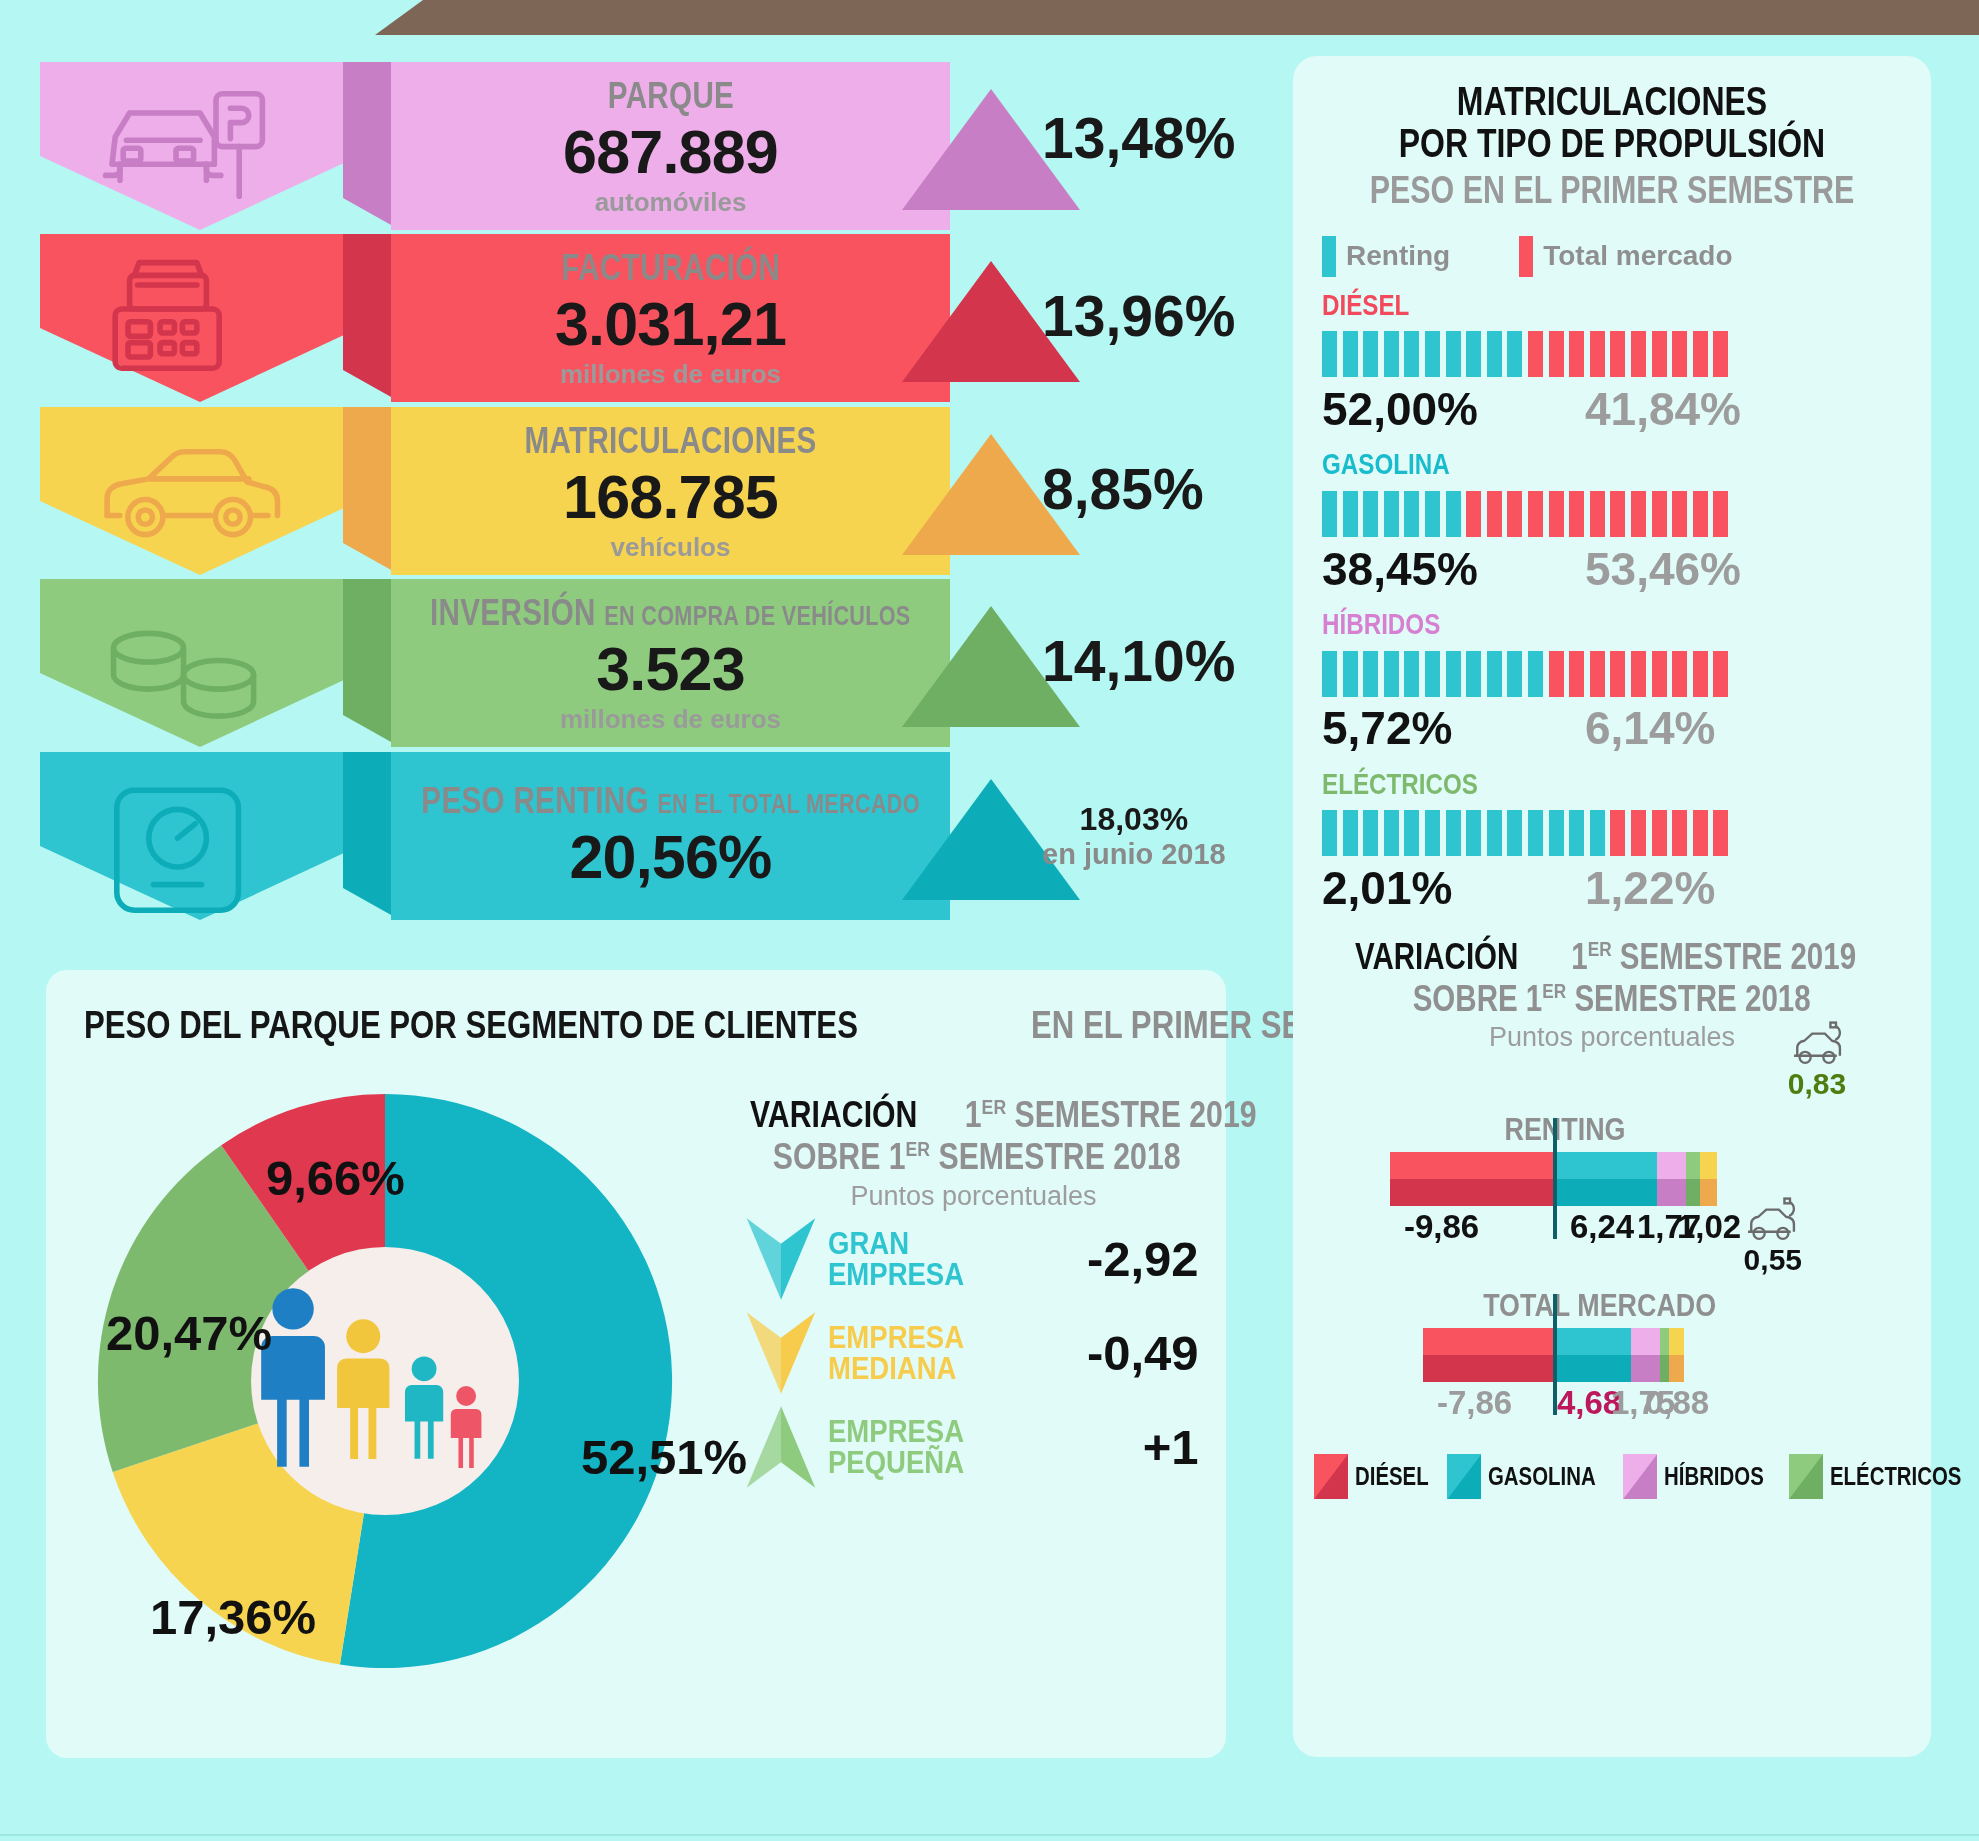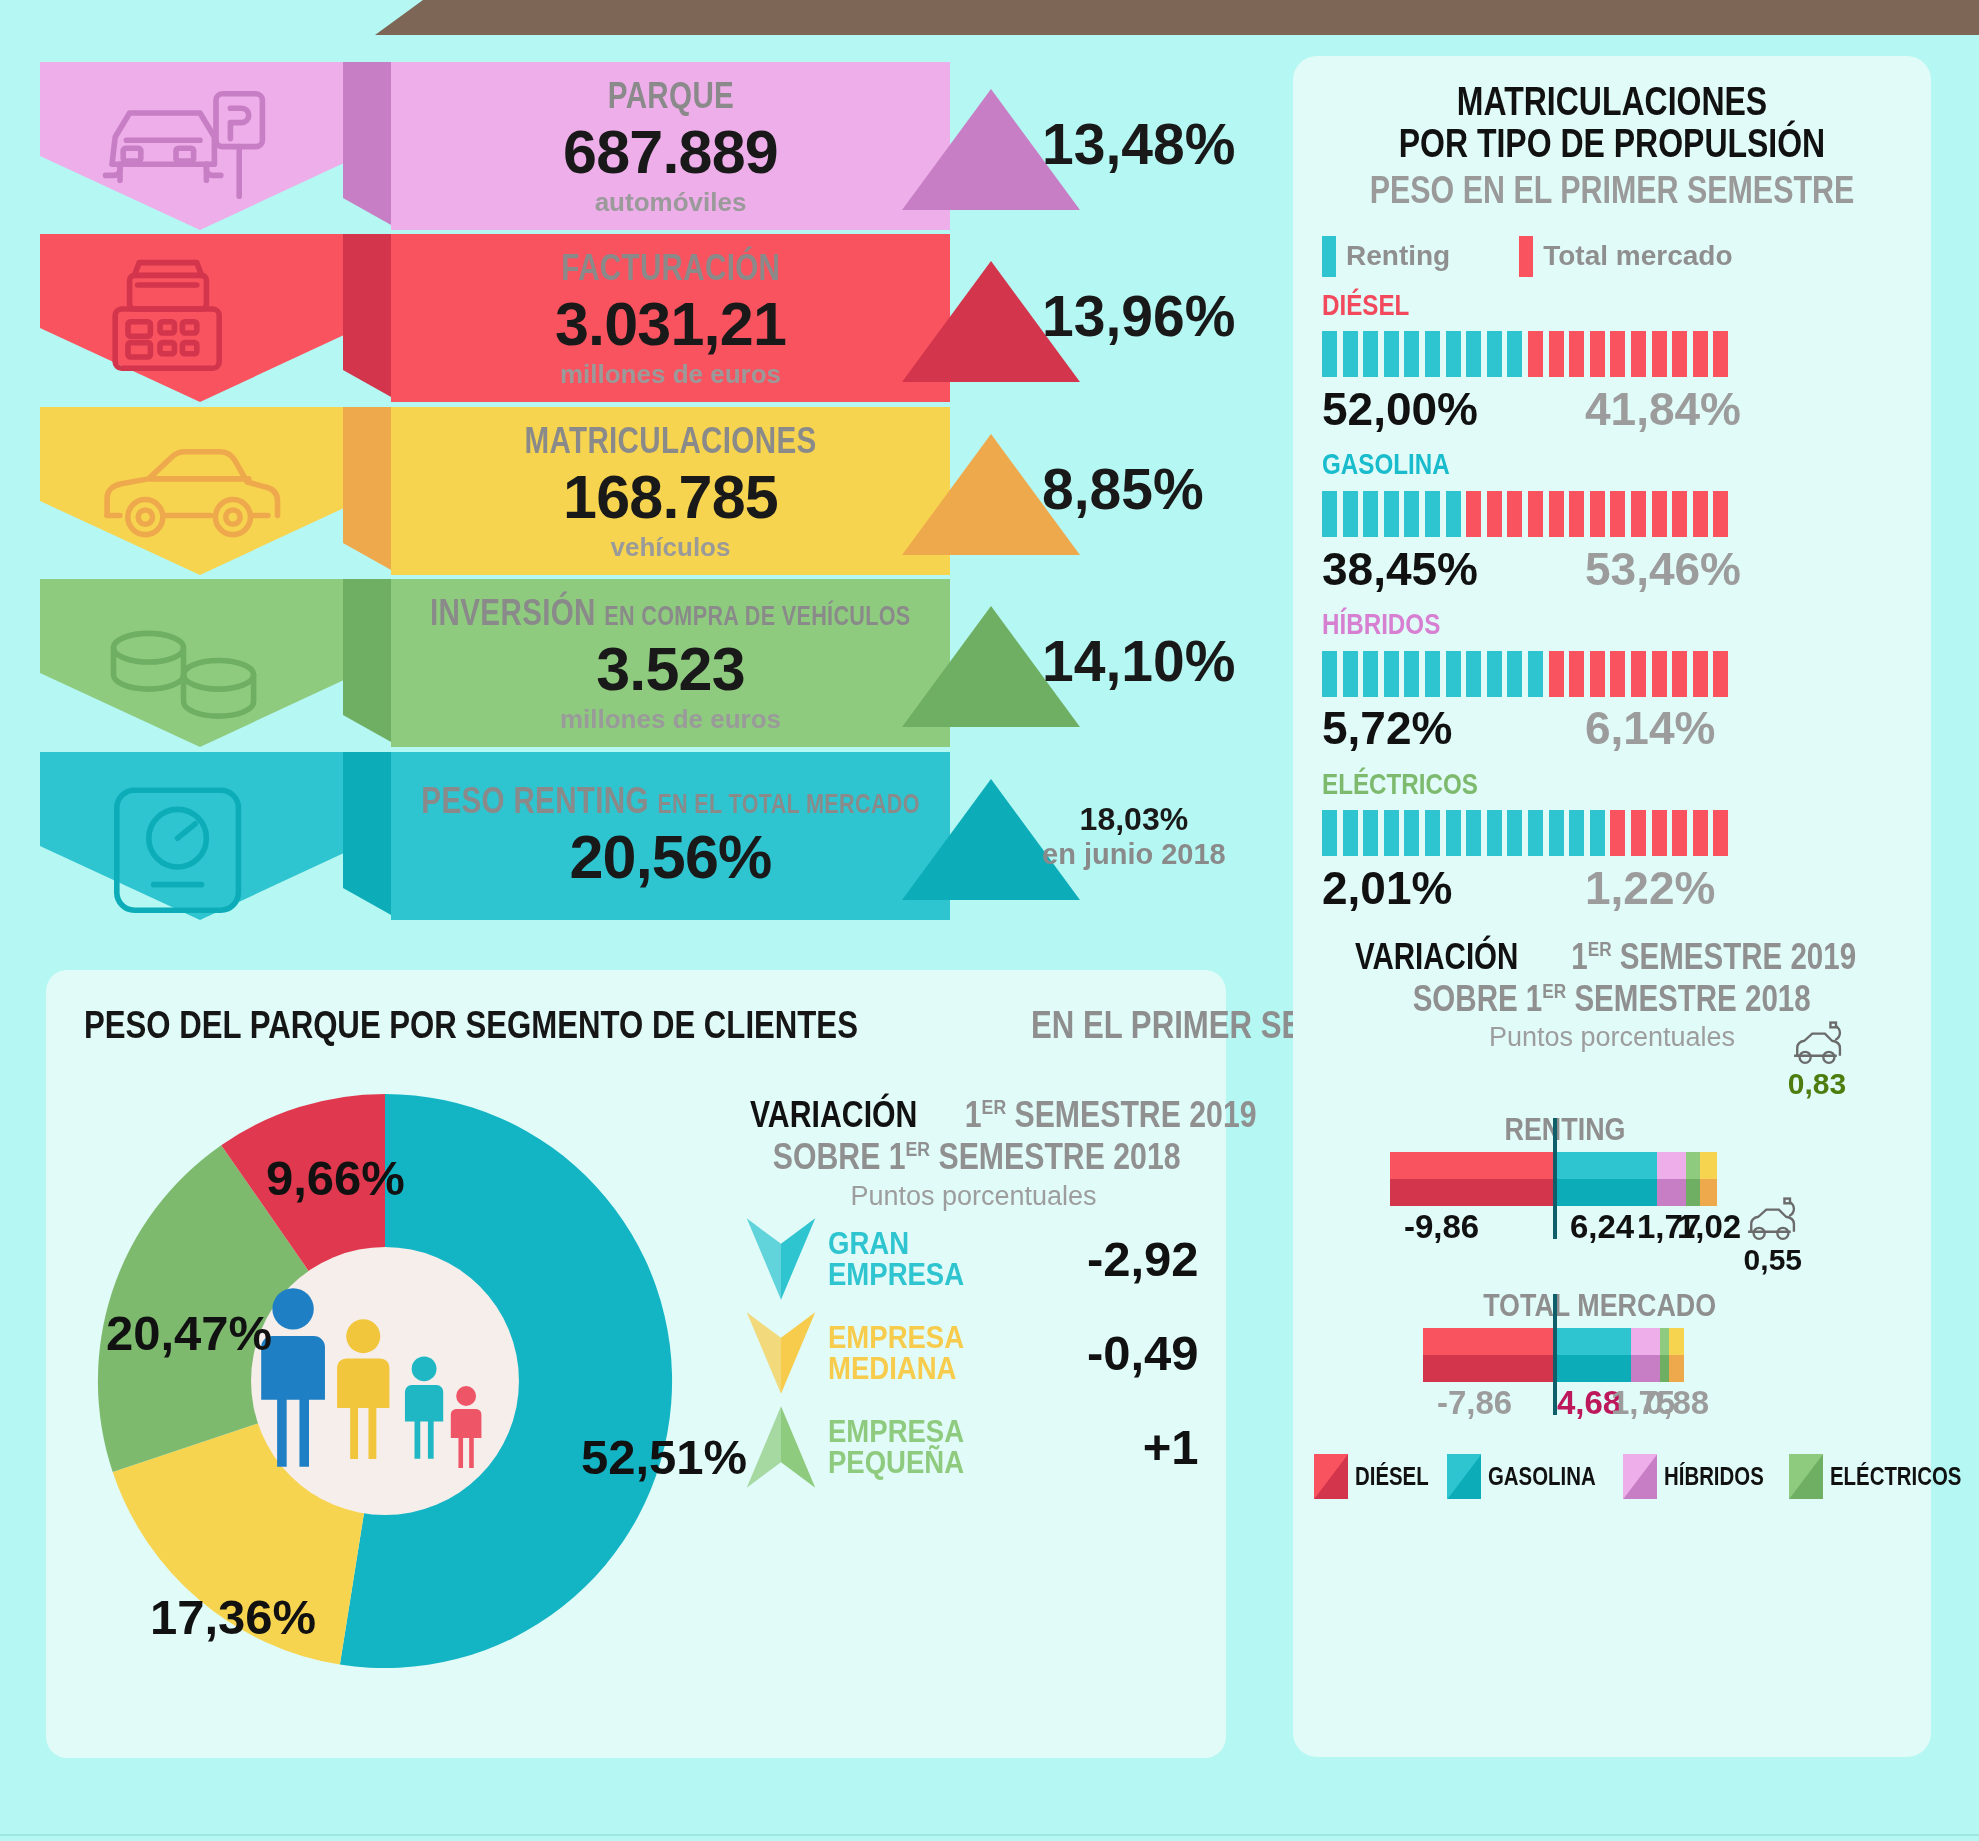--- a/index.html
+++ b/index.html
@@ -124,21 +124,21 @@
 
 <div id="top-sliver">
     <div class="brown"></div>
   </div>
 
 <div id="funnel">
     <div class="band" style="top: 0px;"><div class="chev" style="background:#edaeea"></div><div class="chev-dark" style="background:#c77ec4"></div><div class="bar" style="background:#edaeea"></div><div class="txt">
         <span class="title">PARQUE</span>
         <span class="value">687.889</span>
         <span class="unit">automóviles</span>
-      </div><div class="tri" style="left:862px; border-bottom:121px solid #c77ec4;"></div><div class="pct" style="left:1002px; top:49px;">13,48%</div><span><svg class="icon-svg" width="200" height="128" viewBox="0 0 250 160" fill="none" stroke="#c77ec4" stroke-width="7" stroke-linecap="round" stroke-linejoin="round">
+      </div><div class="tri" style="left:862px; border-bottom:121px solid #c77ec4;"></div><div class="pct" style="left:1002px; top:43px;">13,48%</div><span><svg class="icon-svg" width="200" height="128" viewBox="0 0 250 160" fill="none" stroke="#c77ec4" stroke-width="7" stroke-linecap="round" stroke-linejoin="round">
           <path d="M22 118 h10 a8 8 0 0 0 8-8 v-6 M148 104 v6 a8 8 0 0 0 8 8 h10"></path>
       <path d="M30 104 h128 v-34 l-18-30 h-88 l-18 30 z"></path>
       <path d="M48 74 h92"></path>
           <rect x="44" y="84" width="22" height="16" rx="3"></rect>
       <rect x="110" y="84" width="22" height="16" rx="3"></rect>
       <path d="M40 104 v20 M148 104 v20"></path>
       <rect x="160" y="16" width="58" height="66" rx="8"></rect>
       <path d="M178 34 h14 a9 9 0 0 1 0 18 h-14 v20"></path>
       <path d="M189 82 v62"></path>
         </svg></span></div>

